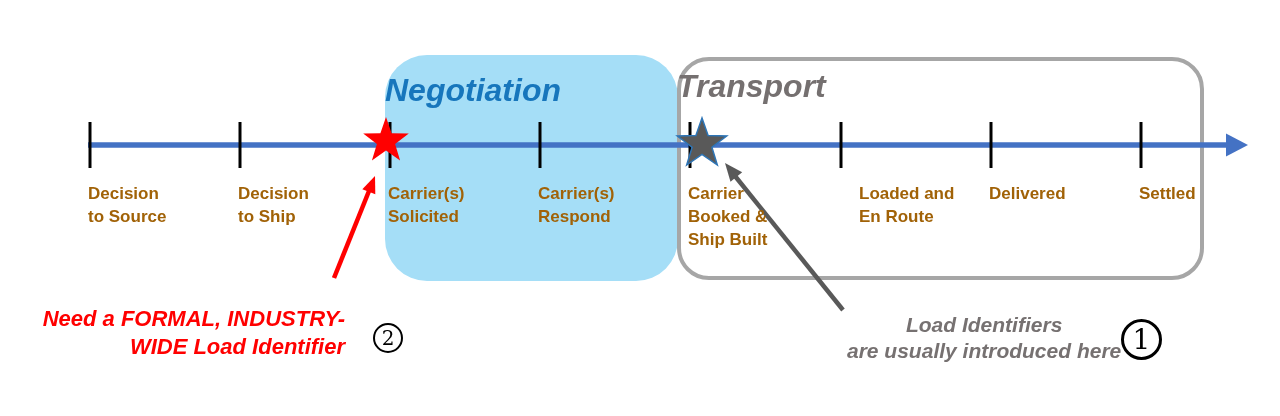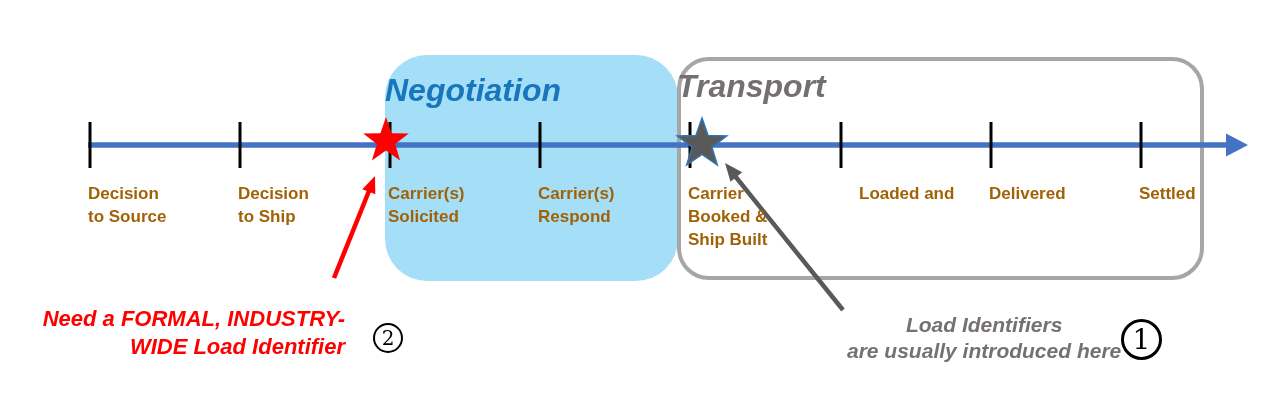--- a/index.html
+++ b/index.html
@@ -108,20 +108,21 @@
     <div>Carrier(s)</div>
     <div>Respond</div>
   </div>
   <div class="milestone" style="left:688px">
     <div>Carrier</div>
     <div>Booked &amp;</div>
     <div>Ship Built</div>
   </div>
   <div class="milestone" style="left:859px">
     <div>Loaded and</div>
+    <div>En Route</div>
   </div>
   <div class="milestone" style="left:989px">
     <div>Delivered</div>
   </div>
   <div class="milestone" style="left:1139px">
     <div>Settled</div>
   </div>
 
   <div class="note note-red">
     <div>Need a FORMAL, INDUSTRY-</div>

